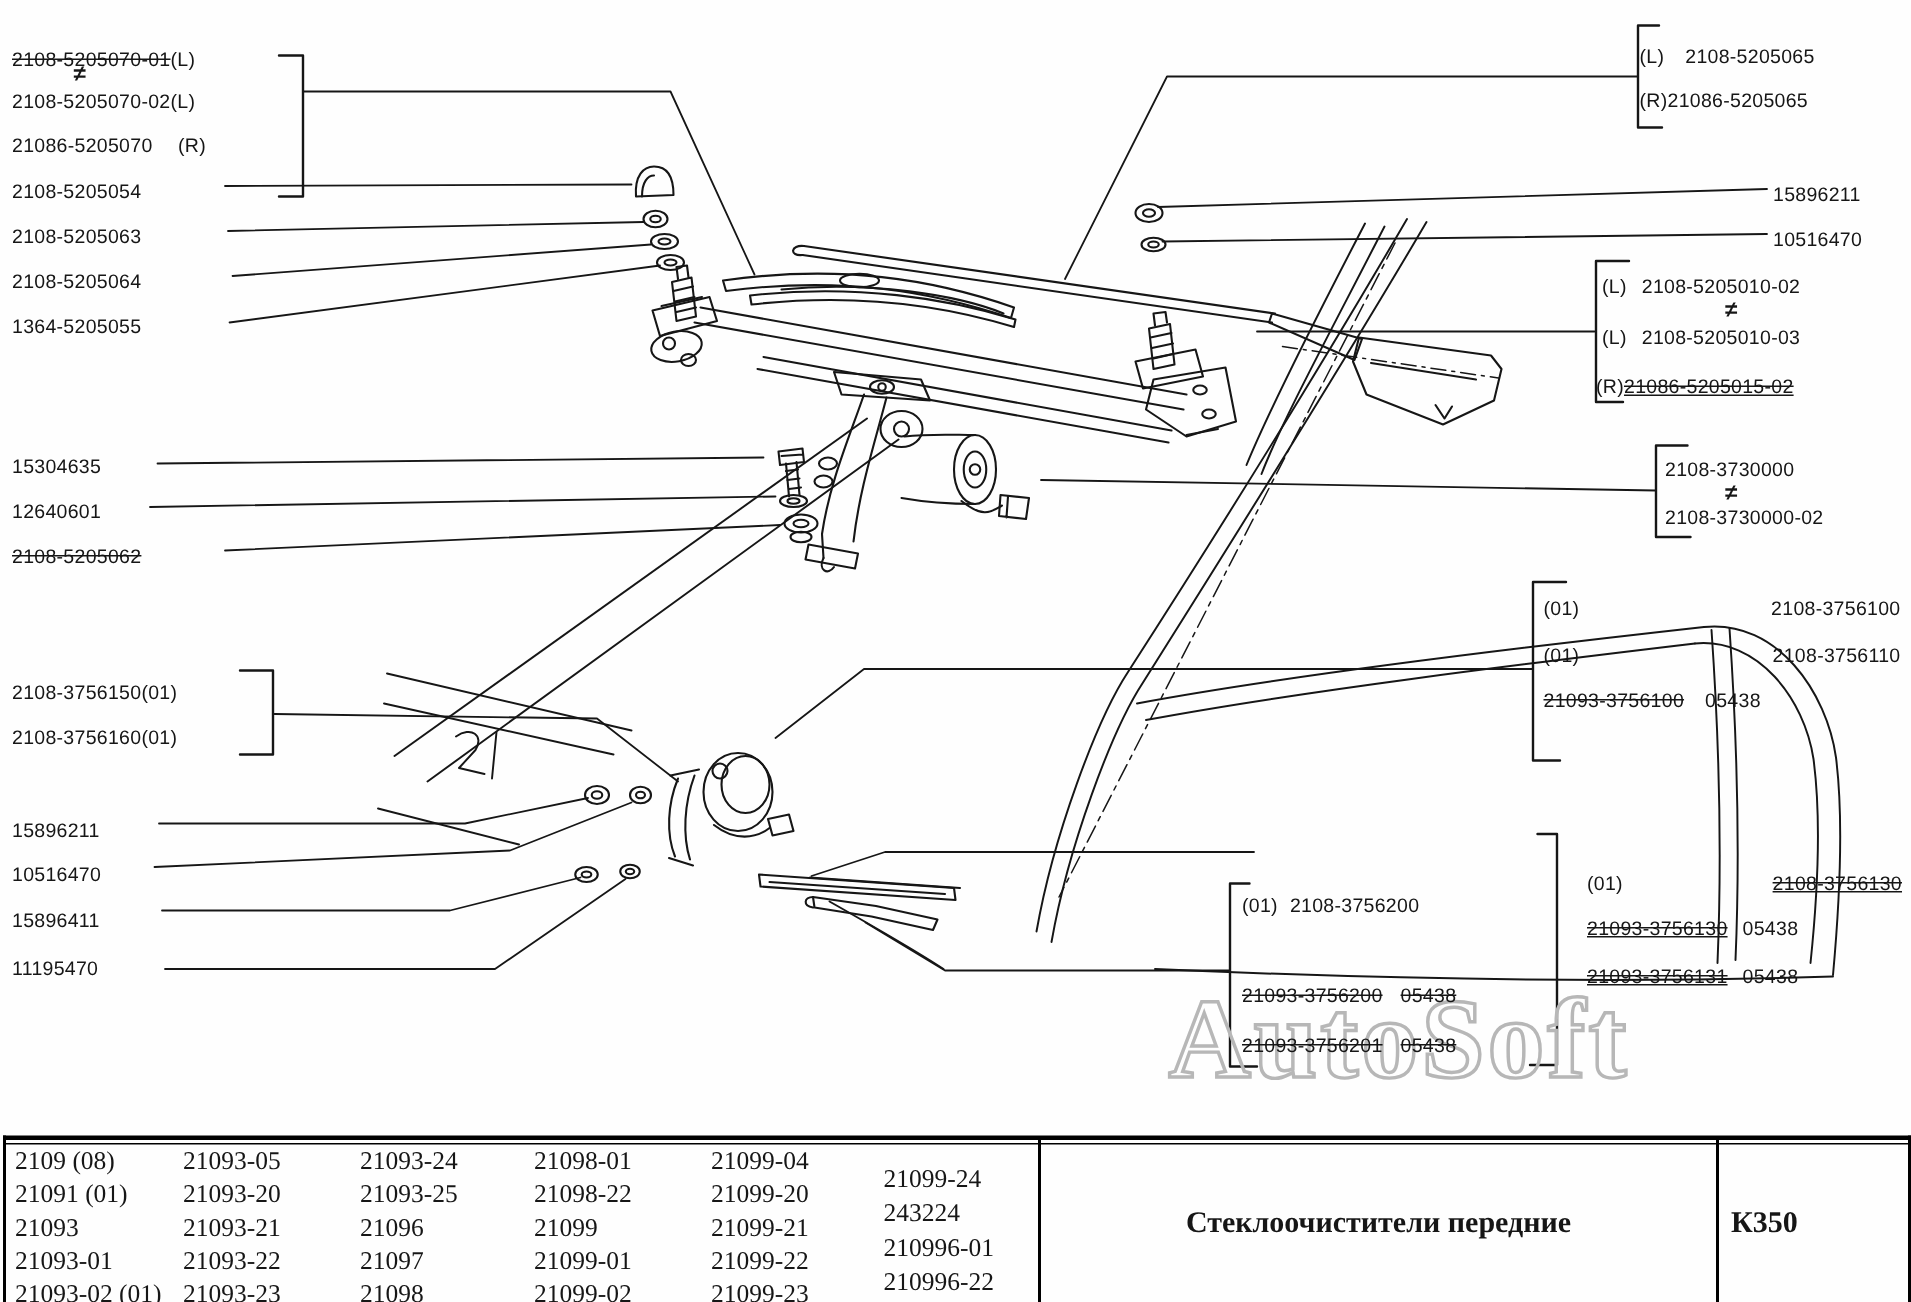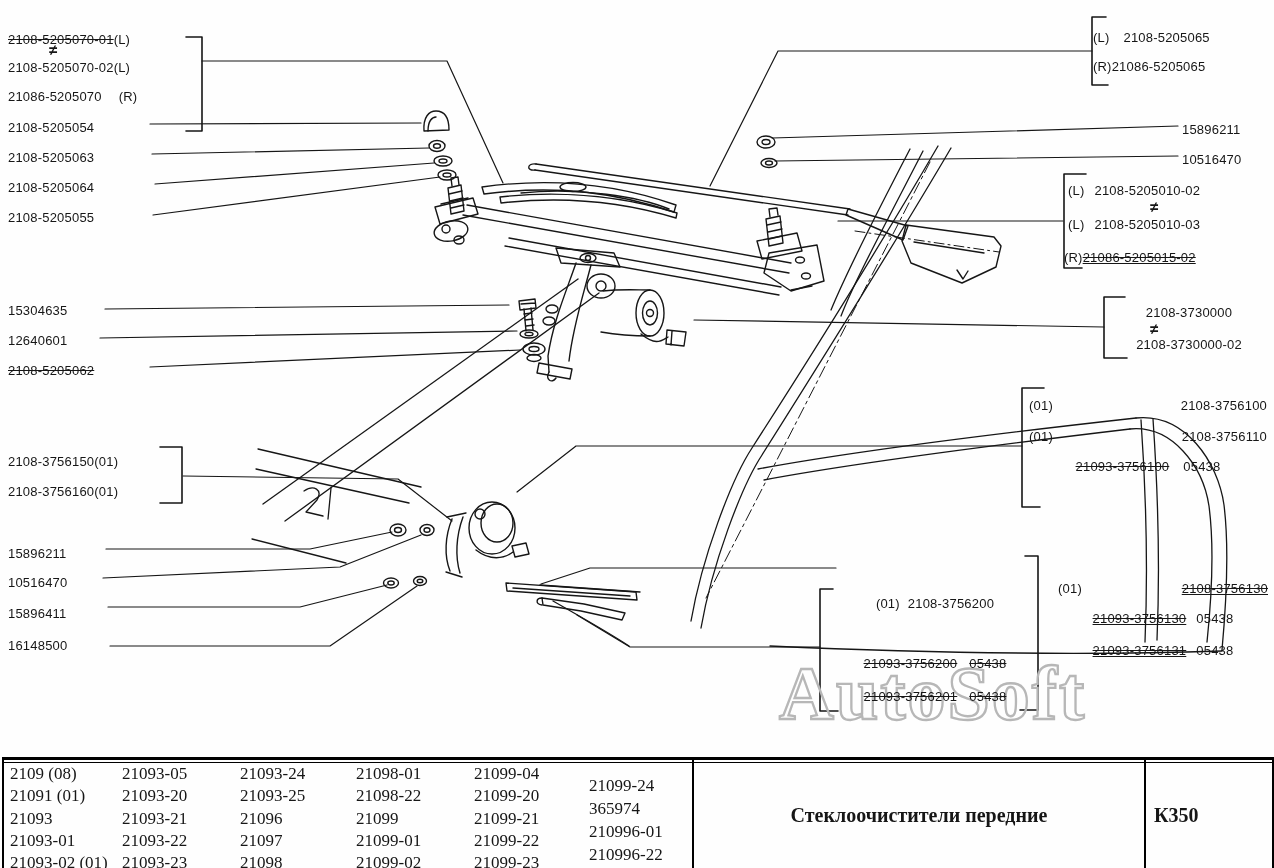--- a/index.html
+++ b/index.html
@@ -1,21 +1,21 @@
 <!DOCTYPE html>
 <html><head>
 <meta charset="utf-8">
 <style>
   html,body{margin:0;padding:0;background:#e8e8e8}
   .page{position:relative;width:1274px;height:868px;background:#fefefe;overflow:hidden;
         font-family:"Liberation Sans",sans-serif;color:#161616}
   svg.art{position:absolute;left:0;top:0}
   .lbl{position:absolute;font-size:13px;line-height:21px;white-space:pre;letter-spacing:.2px}
   .flex{display:flex;justify-content:space-between}
-  .rt{text-align:center}
+  .rt{text-align:left}
   .st{text-decoration:line-through}
   .u{}
   .stu{text-decoration:underline line-through}
   .neq{position:absolute;font-size:15px;font-weight:bold}
   .wm{position:absolute;left:779px;top:650px;font-family:"Liberation Serif",serif;
       font-size:76px;font-weight:bold;letter-spacing:2px;color:rgba(255,255,255,0);
       -webkit-text-stroke:2.3px #b7b7b7;z-index:1}
   .lbl,.neq{z-index:2}
   
   .tbl{position:absolute;left:2px;top:757px;width:1268px;height:111px;
@@ -207,21 +207,21 @@
 <div class="wm">AutoSoft</div>
 
 <div class="lbl" style="left:8px;top:29px"><span class="st">2108-5205070-01</span><span>(L)</span></div>
 <span class="neq" style="left:49px;top:41px">≠</span>
 <div class="lbl" style="left:8px;top:57px"><span>2108-5205070-02</span><span>(L)</span></div>
 <div class="lbl" style="left:8px;top:86px"><span>21086-5205070</span><span style="margin-left:17px">(R)</span></div>
 
 <div class="lbl" style="left:8px;top:117px">2108-5205054</div>
 <div class="lbl" style="left:8px;top:147px">2108-5205063</div>
 <div class="lbl" style="left:8px;top:177px">2108-5205064</div>
-<div class="lbl" style="left:8px;top:207px">2108-5205055</div>
+<div class="lbl" style="left:8px;top:207px">1364-5205055</div>
 
 <div class="lbl" style="left:1093px;top:27px"><span>(L)</span><span style="margin-left:14px">2108-5205065</span></div>
 <div class="lbl" style="left:1093px;top:56px"><span>(R)</span><span>21086-5205065</span></div>
 
 <div class="lbl" style="left:1182px;top:119px">15896211</div>
 <div class="lbl" style="left:1182px;top:149px">10516470</div>
 
 <div class="lbl" style="left:1068px;top:180px"><span>(L)</span><span class="u" style="margin-left:10px">2108-5205010-02</span></div>
 <span class="neq" style="left:1150px;top:198px">≠</span>
 <div class="lbl" style="left:1068px;top:214px"><span>(L)</span><span class="u" style="margin-left:10px">2108-5205010-03</span></div>
@@ -238,39 +238,39 @@
 <div class="lbl" style="left:8px;top:300px">15304635</div>
 <div class="lbl" style="left:8px;top:330px">12640601</div>
 <div class="lbl st" style="left:8px;top:360px">2108-5205062</div>
 
 <div class="lbl" style="left:8px;top:451px">2108-3756150(01)</div>
 <div class="lbl" style="left:8px;top:481px">2108-3756160(01)</div>
 
 <div class="lbl" style="left:8px;top:543px">15896211</div>
 <div class="lbl" style="left:8px;top:572px">10516470</div>
 <div class="lbl" style="left:8px;top:603px">15896411</div>
-<div class="lbl" style="left:8px;top:635px">16148500</div>
+<div class="lbl" style="left:8px;top:635px">11195470</div>
 
 <div class="lbl rt" style="left:828px;top:593px;width:214px"><span>(01)</span><span style="margin-left:8px">2108-3756200</span></div>
 <div class="lbl rt" style="left:828px;top:653px;width:214px"><span class="st">21093-3756200</span><span class="st" style="margin-left:12px">05438</span></div>
 <div class="lbl rt" style="left:828px;top:686px;width:214px"><span class="st">21093-3756201</span><span class="st" style="margin-left:12px">05438</span></div>
 
 <div class="lbl flex" style="left:1058px;top:578px;width:210px"><span>(01)</span><span class="stu">2108-3756130</span></div>
 <div class="lbl rt" style="left:1058px;top:608px;width:210px"><span class="stu">21093-3756130</span><span style="margin-left:10px">05438</span></div>
 <div class="lbl rt" style="left:1058px;top:640px;width:210px"><span class="stu">21093-3756131</span><span style="margin-left:10px">05438</span></div>
 
 <div class="tbl">
   <div class="thin"></div>
   <div id="tcols">
         <div class="col c0"><div>2109 (08)</div><div>21091 (01)</div><div>21093</div><div>21093-01</div><div>21093-02 (01)</div></div>
         <div class="col c1"><div>21093-05</div><div>21093-20</div><div>21093-21</div><div>21093-22</div><div>21093-23</div></div>
         <div class="col c2"><div>21093-24</div><div>21093-25</div><div>21096</div><div>21097</div><div>21098</div></div>
         <div class="col c3"><div>21098-01</div><div>21098-22</div><div>21099</div><div>21099-01</div><div>21099-02</div></div>
         <div class="col c4"><div>21099-04</div><div>21099-20</div><div>21099-21</div><div>21099-22</div><div>21099-23</div></div>
-        <div class="col c5"><div>21099-24</div><div>365974</div><div>210996-01</div><div>210996-22</div></div>
+        <div class="col c5"><div>21099-24</div><div>243224</div><div>210996-01</div><div>210996-22</div></div>
       </div>
   <div class="vline v1"></div>
   <div class="vline v2"></div>
   <div class="ttl">Стеклоочистители передние</div>
   <div class="code">К350</div>
 </div>
 
 </div>
 
 </body></html>

